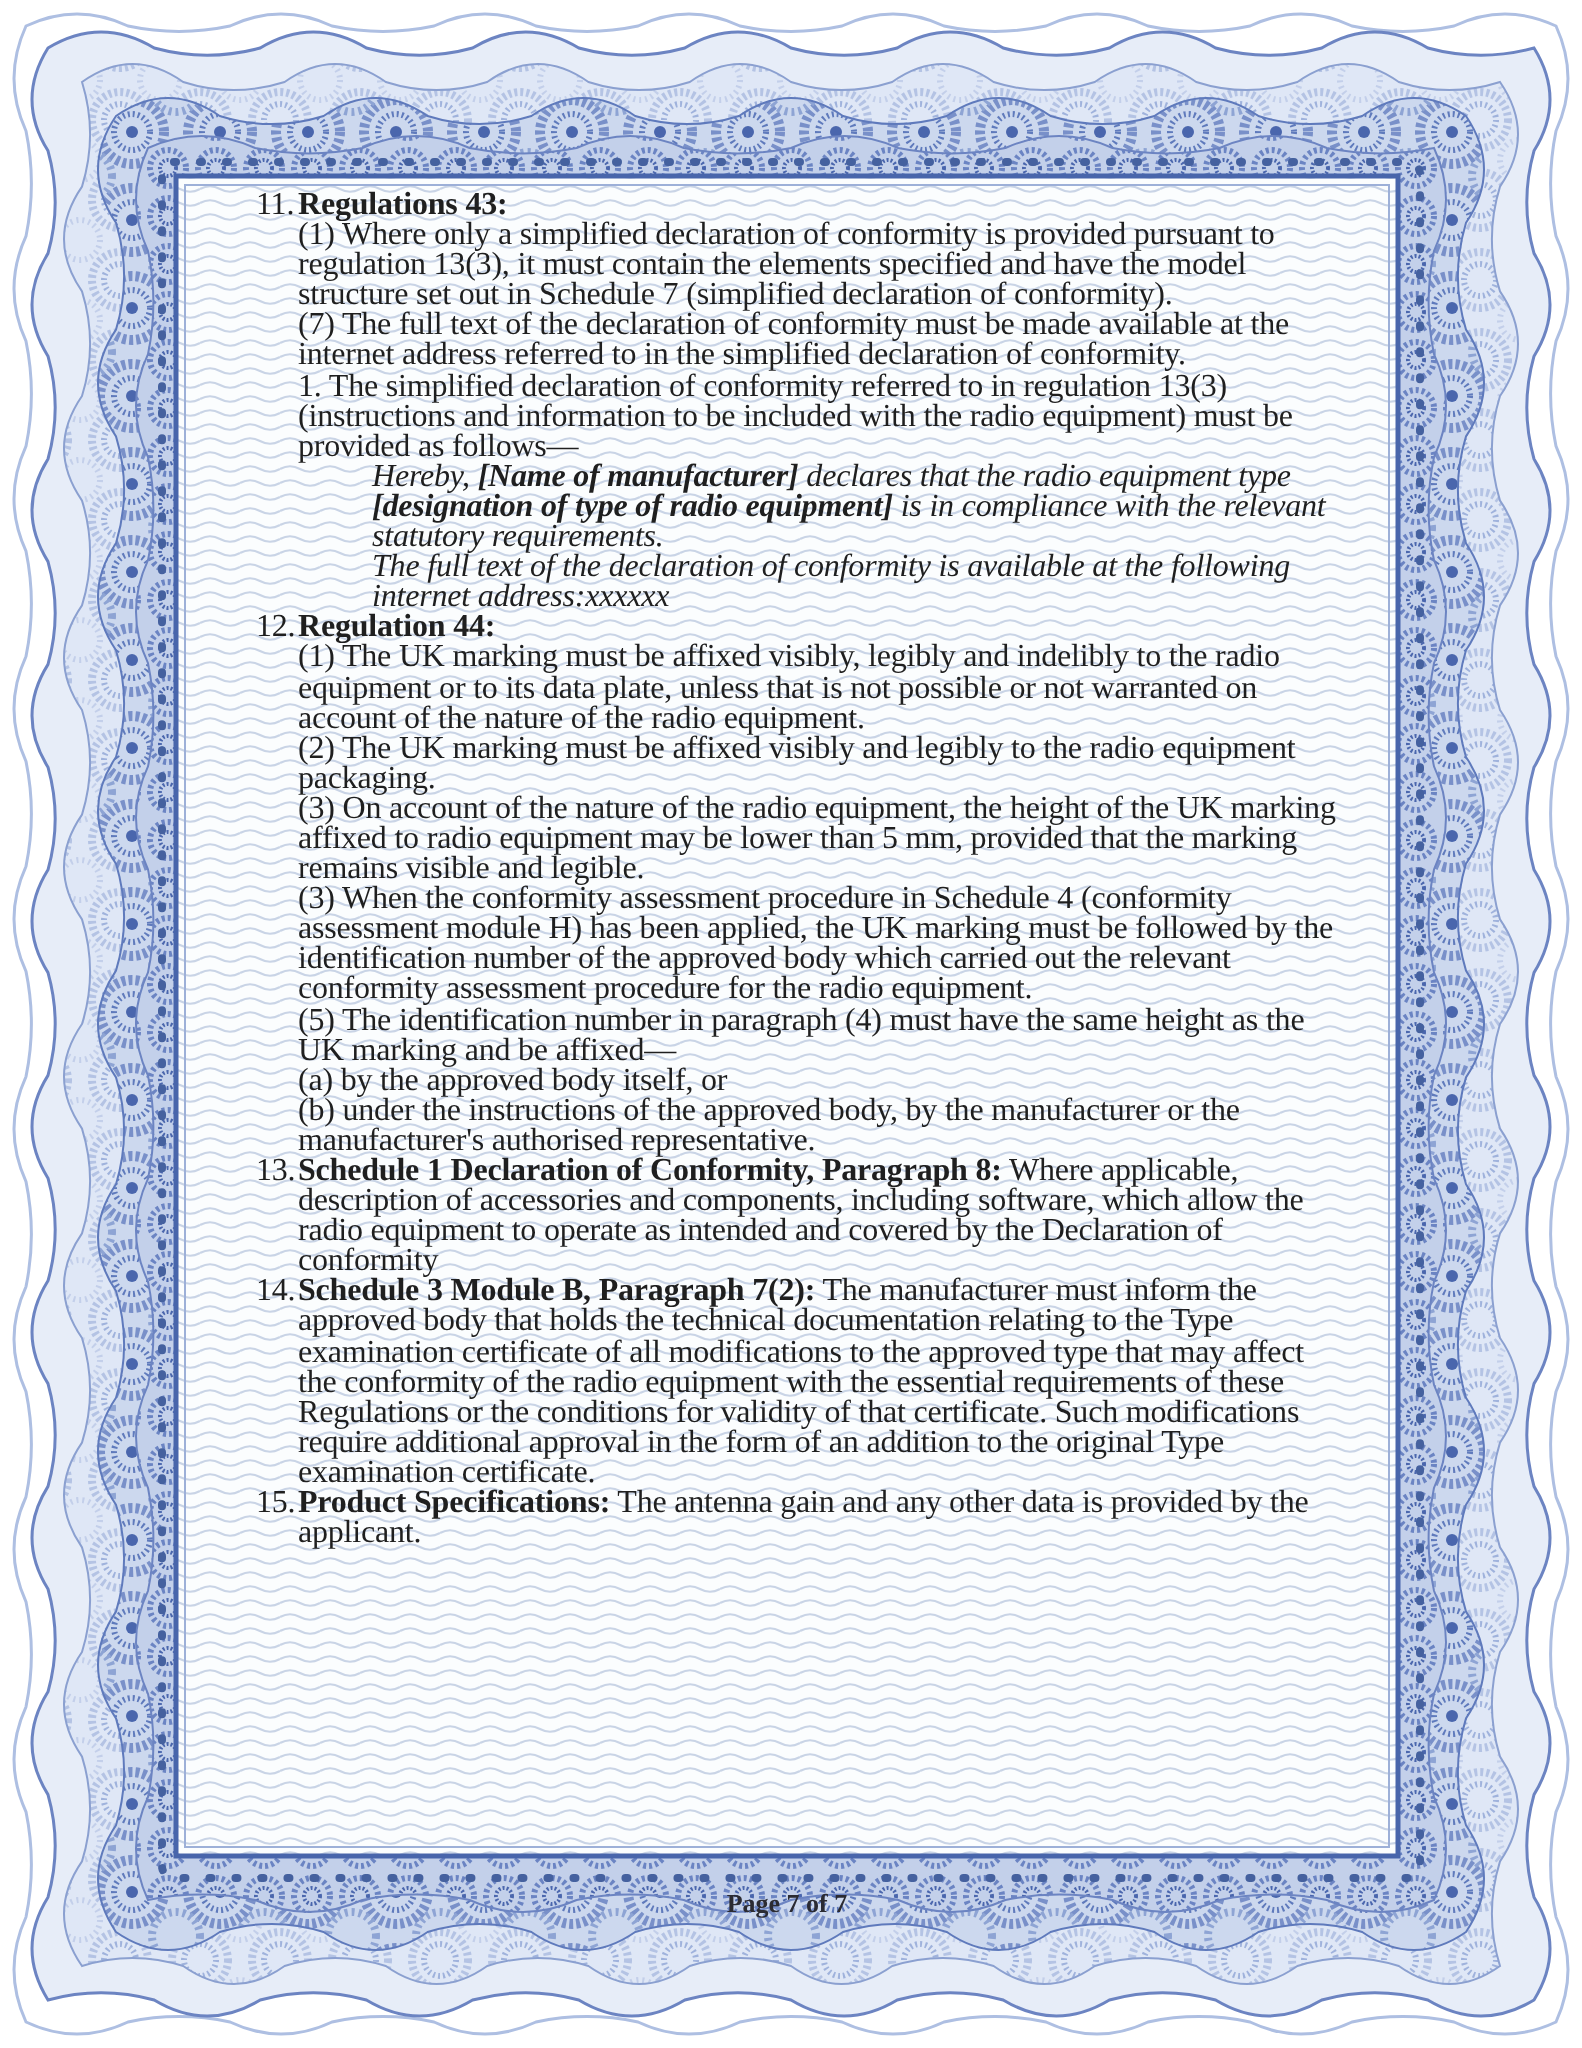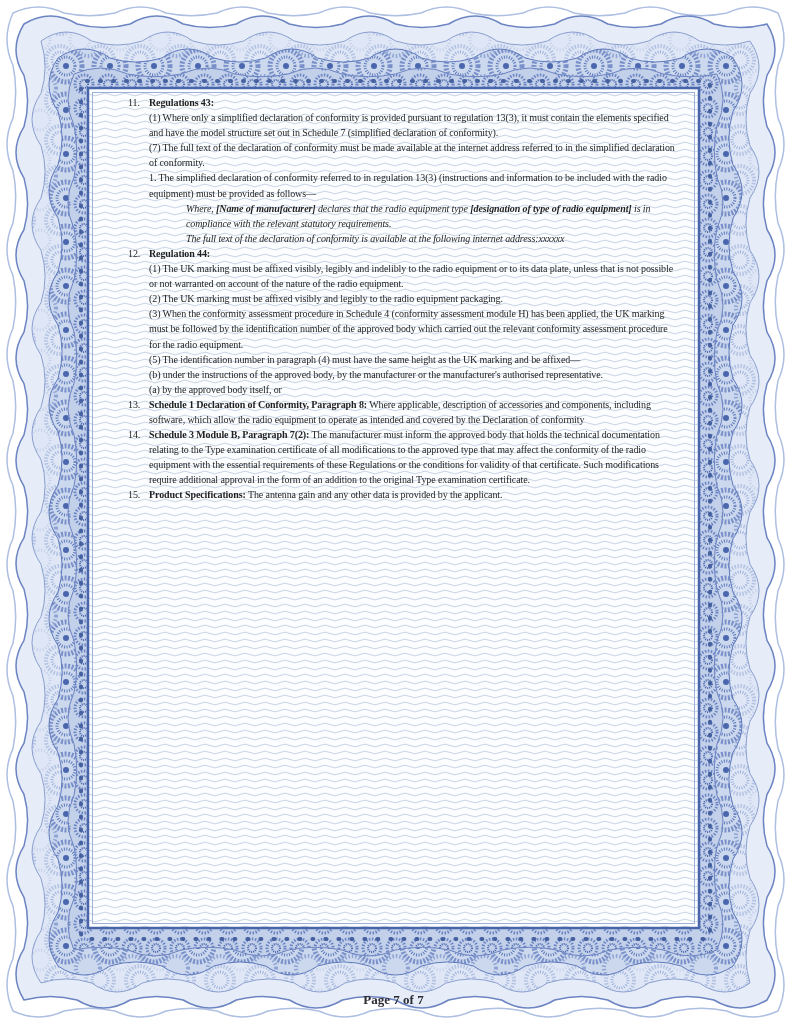--- a/index.html
+++ b/index.html
@@ -4,32 +4,32 @@
 <style>
   html,body { margin:0; padding:0; background:#ffffff; }
   .page {
     position:relative; width:791px; height:1024px; background:#ffffff;
     font-family:"Liberation Serif", serif; overflow:hidden;
   }
   svg.border { position:absolute; left:0; top:0; }
   .panel {
     position:absolute; left:88px; top:88px; width:611px; height:840px;
     box-sizing:border-box; padding:7px 24px 0 40px;
-    color:#1f1f1f; font-size:10px; line-height:15.1px; letter-spacing:-0.1px;
+    color:#1f1f1f; font-size:16px; line-height:15.1px; letter-spacing:-0.1px;
   }
   .item { display:flex; }
   .num { flex:none; width:21px; }
   .body { flex:1; min-width:0; }
   .block { }
   .quote { margin-left:37px; }
   .b { font-weight:bold; }
   .i { font-style:italic; }
   .footer {
     position:absolute; left:88px; top:944px; width:611px;
-    text-align:center; font-weight:bold; font-size:13px; color:#2b2b33;margin-top:48px;
+    text-align:center; font-weight:bold; font-size:13px; color:#2b2b33;
   }
 </style>
 </head>
 <body>
 
 <div class="page">
 
   <svg class="border" width="791" height="1024" viewBox="0 0 791 1024" aria-hidden="true">
     <defs>
       <pattern id="waves" width="20" height="7" patternUnits="userSpaceOnUse">
@@ -75,34 +75,35 @@
 
   <div class="panel">
     <div>
         <div class="item">
           <div class="num">11.</div>
           <div class="body">
             <div class="block"><span class="b">Regulations 43:</span></div>
             <div class="block"><span>(1) Where only a simplified declaration of conformity is provided pursuant to regulation 13(3), it must contain the elements specified and have the model structure set out in Schedule 7 (simplified declaration of conformity).</span></div>
             <div class="block"><span>(7) The full text of the declaration of conformity must be made available at the internet address referred to in the simplified declaration of conformity.</span></div>
             <div class="block"><span>1. The simplified declaration of conformity referred to in regulation 13(3) (instructions and information to be included with the radio equipment) must be provided as follows—</span></div>
-            <div class="block quote"><span class="i">Where, </span><span class="b i">[Name of manufacturer]</span><span class="i"> declares that the radio equipment type </span><span class="b i">[designation of type of radio equipment]</span><span class="i"> is in compliance with the relevant statutory requirements.</span></div>
+            <div class="block quote"><span class="i">Hereby, </span><span class="b i">[Name of manufacturer]</span><span class="i"> declares that the radio equipment type </span><span class="b i">[designation of type of radio equipment]</span><span class="i"> is in compliance with the relevant statutory requirements.</span></div>
             <div class="block quote"><span class="i">The full text of the declaration of conformity is available at the following internet address:xxxxxx</span></div>
           </div>
         </div>
         <div class="item">
           <div class="num">12.</div>
           <div class="body">
             <div class="block"><span class="b">Regulation 44:</span></div>
             <div class="block"><span>(1) The UK marking must be affixed visibly, legibly and indelibly to the radio equipment or to its data plate, unless that is not possible or not warranted on account of the nature of the radio equipment.</span></div>
             <div class="block"><span>(2) The UK marking must be affixed visibly and legibly to the radio equipment packaging.</span></div>
+            <div class="block"><span>(3) On account of the nature of the radio equipment, the height of the UK marking affixed to radio equipment may be lower than 5 mm, provided that the marking remains visible and legible.</span></div>
             <div class="block"><span>(3) When the conformity assessment procedure in Schedule 4 (conformity assessment module H) has been applied, the UK marking must be followed by the identification number of the approved body which carried out the relevant conformity assessment procedure for the radio equipment.</span></div>
             <div class="block"><span>(5) The identification number in paragraph (4) must have the same height as the UK marking and be affixed—</span></div>
+            <div class="block"><span>(a) by the approved body itself, or</span></div>
             <div class="block"><span>(b) under the instructions of the approved body, by the manufacturer or the manufacturer's authorised representative.</span></div>
-            <div class="block"><span>(a) by the approved body itself, or</span></div>
           </div>
         </div>
         <div class="item">
           <div class="num">13.</div>
           <div class="body">
             <div class="block"><span class="b">Schedule 1 Declaration of Conformity, Paragraph 8:</span><span>  Where applicable, description of accessories and components, including software, which allow the radio equipment to operate as intended and covered by the Declaration of conformity</span></div>
           </div>
         </div>
         <div class="item">
           <div class="num">14.</div>

